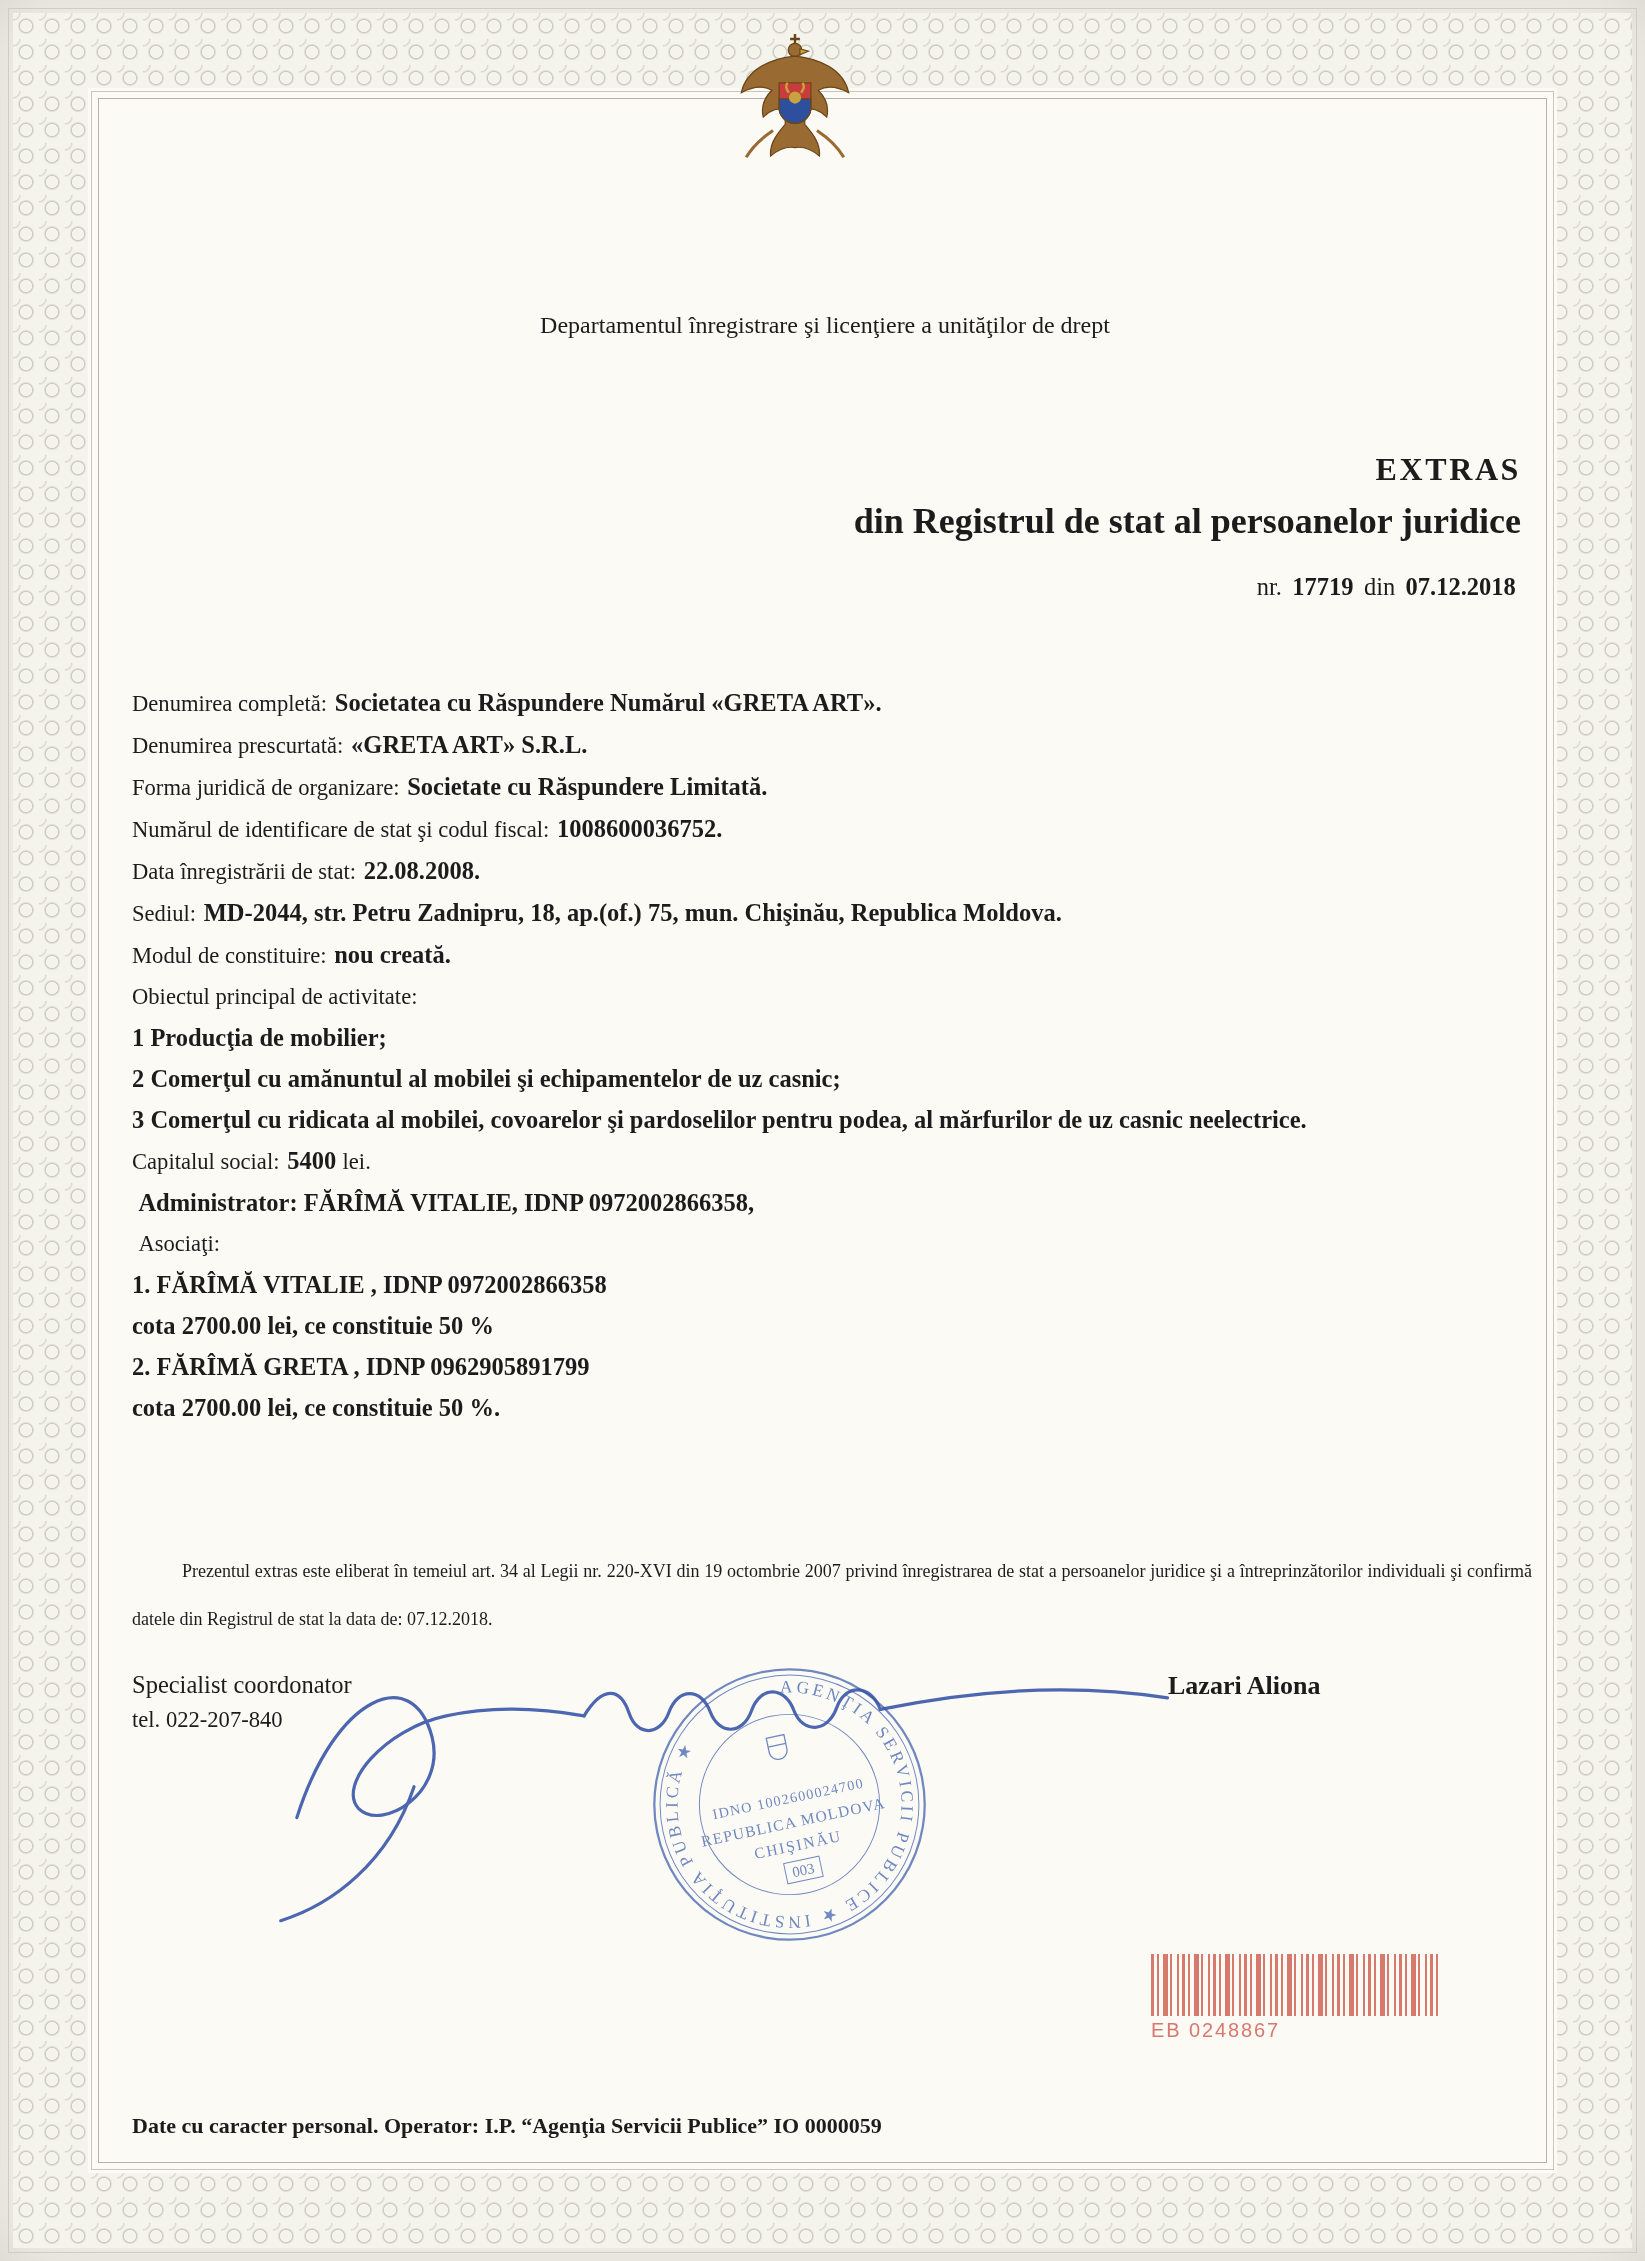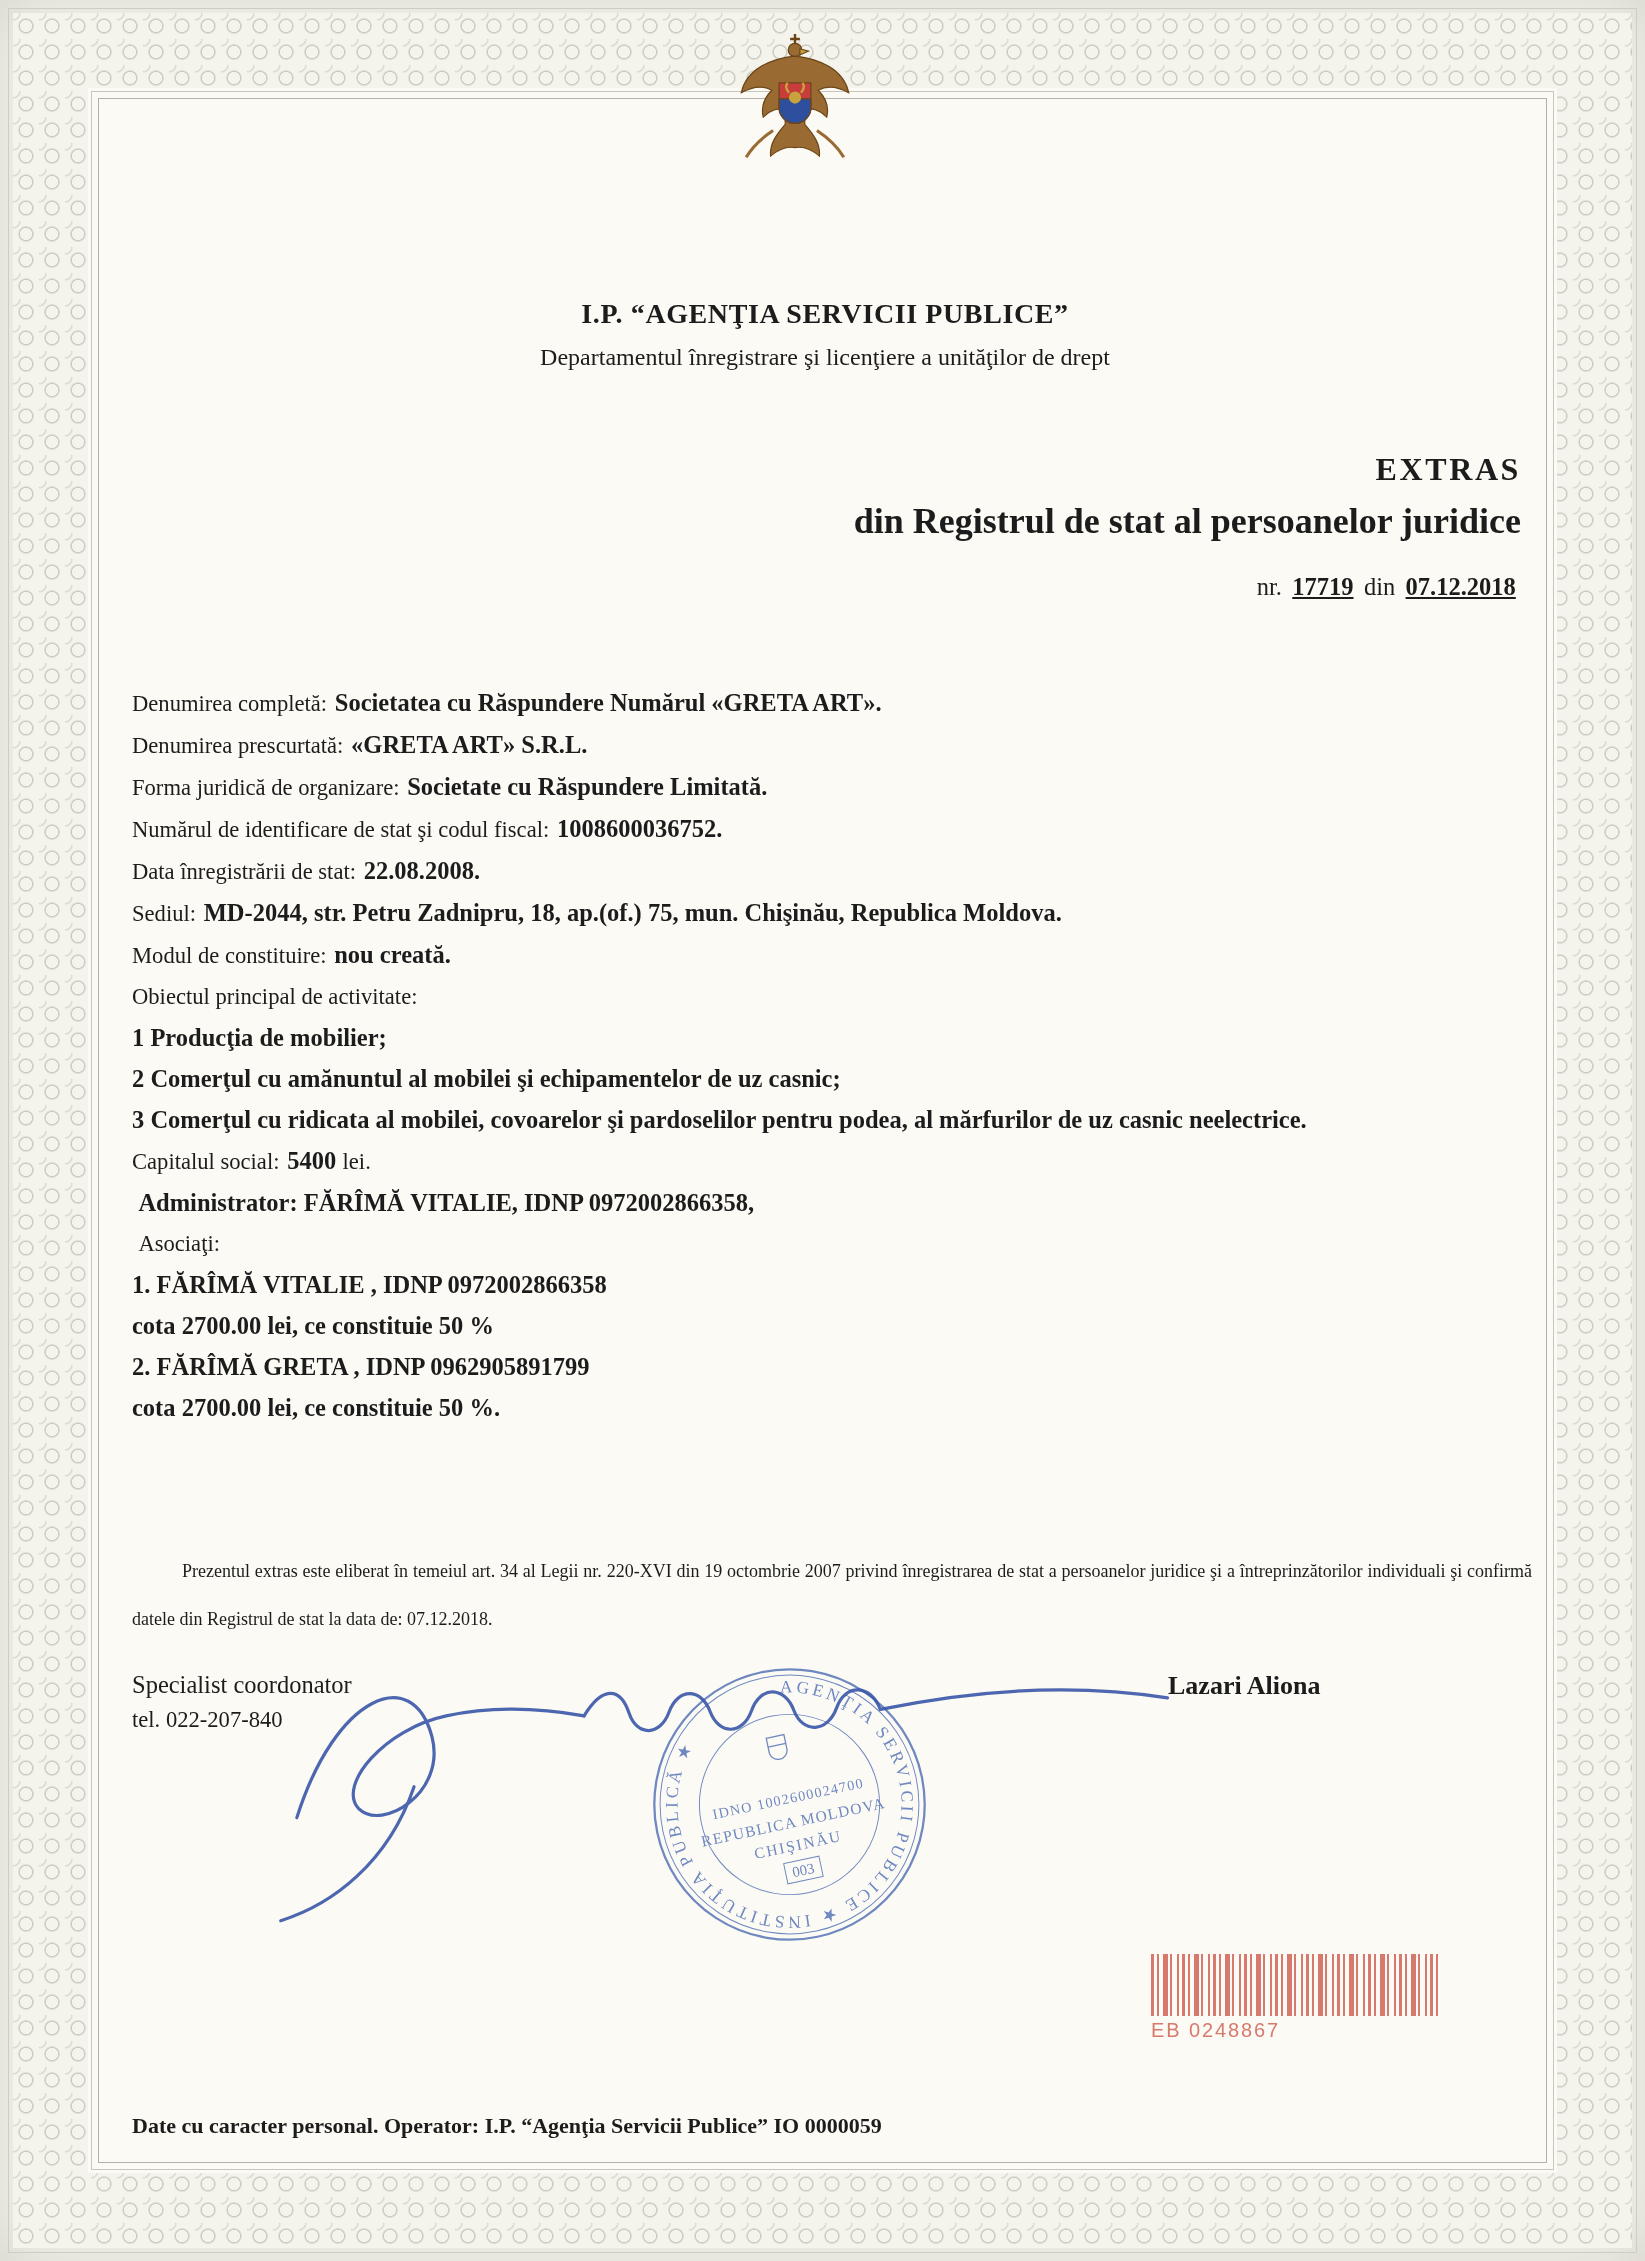--- a/index.html
+++ b/index.html
@@ -40,21 +40,21 @@
   
   .emblem { position:absolute; left:734px; top:24.5px; width:122px; height:150px; }
   .header { position:absolute; left:129px; top:298px; width:1392px; text-align:center; }
   .org-name { font-size:28px; font-weight:bold; letter-spacing:0.6px; }
   .dept { font-size:24px; margin-top:14px; }
 
   .title-block { position:absolute; left:129px; top:451px; width:1392px; text-align:right; }
   .title-main { font-size:32px; font-weight:bold; letter-spacing:2.6px; }
   .title-sub { font-size:36px; font-weight:bold; margin-top:11.6px; }
   .nr-line { font-size:24.5px; margin-top:31px; }
-  .nr-line .b { font-weight:bold;text-decoration:underline; }
+  .nr-line .b { font-weight:bold; }
   .nr-line span { margin:0 5.2px; }
 
   
   .fields { position:absolute; left:132px; top:682px; width:1399px; font-size:22.6px; }
   .row { line-height:41px; }
   .lbl { font-size:22.6px; }
   .val { font-weight:bold; font-size:24.5px; margin-left:7.7px; }
   .boldrow { font-weight:bold; font-size:24.5px; }
   .indent { padding-left:6.4px; }
 
@@ -111,21 +111,20 @@
   <g>
     <path d="M74 92 h52 v44 a26 26 0 0 1 -26 22 a26 26 0 0 1 -26 -22 z" fill="#c83c3c" stroke="#6b4518" stroke-width="2"></path>
     <path d="M74 118 h52 v18 a26 26 0 0 1 -26 22 a26 26 0 0 1 -26 -22 z" fill="#2e4f9e" stroke="#6b4518" stroke-width="2"></path>
     <circle cx="100" cy="116" r="10" fill="#c8a23c"></circle>
     <path d="M90 108 q -8 -10 -2 -16 M110 108 q 8 -10 2 -16" stroke="#c8a23c" stroke-width="4" fill="none"></path>
   </g>
   <path d="M64 170 q -30 20 -44 44 M136 170 q 30 20 44 44" stroke="#9a6a33" stroke-width="5" fill="none"></path>
 </svg>
 
 <div class="header">
-  <div class="org-name">I.P. “AGENŢIA SERVICII PUBLICE”</div>
   <div class="dept">Departamentul înregistrare şi licenţiere a unităţilor de drept</div>
 </div>
 
 <div class="title-block">
   <div class="title-main">EXTRAS</div>
   <div class="title-sub">din Registrul de stat al persoanelor juridice</div>
   <div class="nr-line">
     <span>nr.</span><span class="b">17719</span><span>din</span><span class="b">07.12.2018</span>
   </div>
 </div>

